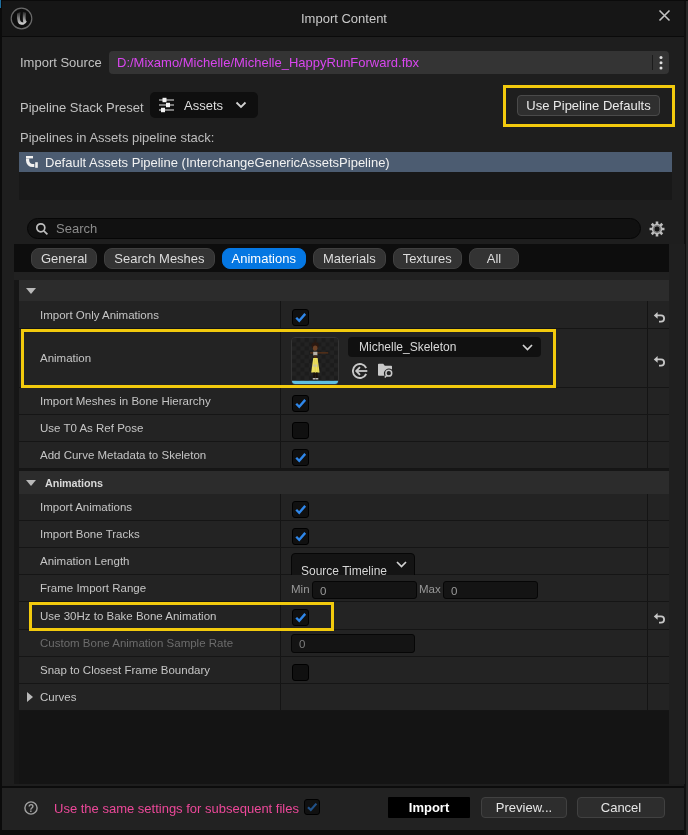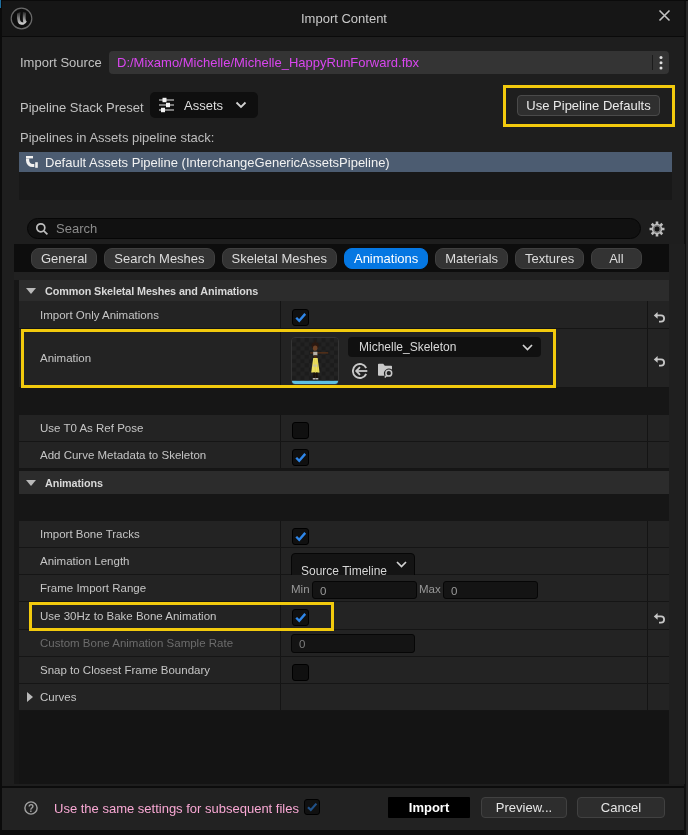--- a/index.html
+++ b/index.html
@@ -108,33 +108,31 @@
   <svg class="abs" style="left:649px; top:221px;" width="16" height="16" viewBox="0 0 16 16">
     <path d="M13.14,6.72 L15.48,6.68 L15.48,9.32 L13.14,9.28 L12.54,10.73 L14.23,12.36 L12.36,14.23 L10.73,12.54 L9.28,13.14 L9.32,15.48 L6.68,15.48 L6.72,13.14 L5.27,12.54 L3.64,14.23 L1.77,12.36 L3.46,10.73 L2.86,9.28 L0.52,9.32 L0.52,6.68 L2.86,6.72 L3.46,5.27 L1.77,3.64 L3.64,1.77 L5.27,3.46 L6.72,2.86 L6.68,0.52 L9.32,0.52 L9.28,2.86 L10.73,3.46 L12.36,1.77 L14.23,3.64 L12.54,5.27 Z" fill="#bdbdbd"></path>
     <circle cx="8" cy="8" r="2.7" fill="#141414"></circle>
     <circle cx="8" cy="8" r="3.6" fill="none" stroke="#141414" stroke-width="0.8" opacity="0.55"></circle>
   </svg>
 
   <div class="abs" style="left:14px; top:244px; width:660px; height:28px; background:#0d0d0d;"></div>
   <div class="abs" style="left:31px; top:248px; height:21px; display:flex; gap:7px;" id="tabs">
     <div class="tab">General</div>
     <div class="tab">Search Meshes</div>
-    <div class="tab">Skeletal Meshes</div>
     <div class="tab sel">Animations</div>
     <div class="tab">Materials</div>
     <div class="tab">Textures</div>
     <div class="tab" style="padding:0 17px;">All</div>
   </div>
 
   <div id="grid" class="abs" style="left:14px; top:272px; width:660px; height:512px; background:#161616;">
     <div class="abs" style="left:0px; top:0px; width:660px; height:8px; background:#212121;"></div>
 
     <div class="cathdr" style="top:8px;">
       <div class="tri-d" style="margin-left:7px;"></div>
-      <span style="margin-left:9px;">Common Skeletal Meshes and Animations</span>
     </div>
 
     <div class="row" style="top:29px; height:28px;">
       <div class="name">Import Only Animations</div>
       <div class="vdiv"></div>
         <div class="rdiv"></div>
       <div class="cbx" style="top:8px;">
           <svg width="15" height="15" viewBox="0 0 14 14">
             <path d="M3,7.2 L5.8,10 L11.4,3.6" fill="none" stroke="#2f87ea" stroke-width="2.2"></path>
           </svg>
@@ -192,20 +190,30 @@
         <path d="M1,1.6 a0.8,0.8 0 0 1 0.8,-0.8 h4.4 l1.6,2 h6.4 a0.8,0.8 0 0 1 0.8,0.8 v3 a5,5 0 0 0 -7.5,6.2 h-5.7 a0.8,0.8 0 0 1 -0.8,-0.8 z" fill="#c9c9c9"></path>
         <circle cx="11.8" cy="10.2" r="2.9" fill="none" stroke="#c9c9c9" stroke-width="1.5"></circle>
         <line x1="9.6" y1="12.6" x2="7.8" y2="14.6" stroke="#c9c9c9" stroke-width="1.5"></line>
       </svg>
       <svg class="abs rsticon" style="left:634px; top:26px;" width="13" height="12" viewBox="0 0 13 12">
           <path d="M3.4,4.4 h4.6 a3.1,3.1 0 0 1 0,6.2 h-2" fill="none" stroke="#c7c7c7" stroke-width="1.8"></path>
           <path d="M4.6,1.1 L0.8,4.4 L4.6,7.7 z" fill="#c7c7c7"></path>
         </svg>
     </div>
 
+    <div class="row" style="top:116px; height:27px;">
+      <div class="name">Import Meshes in Bone Hierarchy</div>
+      <div class="vdiv"></div>
+        <div class="rdiv"></div>
+      <div class="cbx" style="top:7px;">
+          <svg width="15" height="15" viewBox="0 0 14 14">
+            <path d="M3,7.2 L5.8,10 L11.4,3.6" fill="none" stroke="#2f87ea" stroke-width="2.2"></path>
+          </svg>
+        </div>
+    </div>
 
     <div class="row" style="top:143px; height:27px;">
       <div class="name">Use T0 As Ref Pose</div>
       <div class="vdiv"></div>
         <div class="rdiv"></div>
       <div class="cbx" style="top:7px;"></div>
     </div>
 
     <div class="row" style="top:170px; height:27px;">
       <div class="name">Add Curve Metadata to Skeleton</div>
@@ -216,20 +224,30 @@
             <path d="M3,7.2 L5.8,10 L11.4,3.6" fill="none" stroke="#2f87ea" stroke-width="2.2"></path>
           </svg>
         </div>
     </div>
 
     <div class="cathdr" style="top:199px; height:23px;">
       <div class="tri-d" style="margin-left:7px;"></div>
       <span style="margin-left:9px;">Animations</span>
     </div>
 
+    <div class="row" style="top:222px; height:27px;">
+      <div class="name">Import Animations</div>
+      <div class="vdiv"></div>
+        <div class="rdiv"></div>
+      <div class="cbx" style="top:7px;">
+          <svg width="15" height="15" viewBox="0 0 14 14">
+            <path d="M3,7.2 L5.8,10 L11.4,3.6" fill="none" stroke="#2f87ea" stroke-width="2.2"></path>
+          </svg>
+        </div>
+    </div>
 
     <div class="row" style="top:249px; height:27px;">
       <div class="name">Import Bone Tracks</div>
       <div class="vdiv"></div>
         <div class="rdiv"></div>
       <div class="cbx" style="top:7px;">
           <svg width="15" height="15" viewBox="0 0 14 14">
             <path d="M3,7.2 L5.8,10 L11.4,3.6" fill="none" stroke="#2f87ea" stroke-width="2.2"></path>
           </svg>
         </div>
@@ -303,21 +321,21 @@
 
     <div class="abs" style="left:7px; top:57px; width:535px; height:59px; border:3px solid #f2ca0d;"></div>
     <div class="abs" style="left:15px; top:330px; width:305px; height:29px; border:3px solid #f2ca0d;"></div>
   </div>
 
   <div class="abs" style="left:0; top:786px; width:688px; height:44px; background:#222222; border-top:2px solid #0c0c0c;">
     <svg class="abs" style="left:24px; top:13px;" width="14" height="14" viewBox="0 0 14 14">
       <circle cx="7" cy="7" r="6.1" fill="none" stroke="#a2a2a2" stroke-width="1.4"></circle>
       <text x="7" y="10.6" text-anchor="middle" font-size="10" font-weight="bold" font-family="Liberation Sans" fill="#a2a2a2">?</text>
     </svg>
-    <div class="abs" style="left:54px; top:13px; font-size:13px; color:#f9a8d4;">Use the same settings for subsequent files</div>
+    <div class="abs" style="left:54px; top:13px; font-size:13px; color:#ec4899;">Use the same settings for subsequent files</div>
     <div class="abs" style="left:304px; top:11px; width:16px; height:16px; background:#101010; border:1px solid #000; border-radius:3px;">
       <svg width="14" height="14" viewBox="0 0 14 14" style="opacity:.55;">
         <path d="M3,7.2 L5.8,10 L11.4,3.6" fill="none" stroke="#2f87ea" stroke-width="2.2"></path>
       </svg>
     </div>
     <div class="abs btn" style="left:388px; top:9px; width:82px; height:21px; background:#000000; border-radius:1px; display:flex; align-items:center; justify-content:center;">
       <span style="font-size:13px; color:#fff; font-weight:bold;">Import</span>
     </div>
     <div class="abs btn" style="left:481px; top:9px; width:86px; height:21px; background:#2d2d2d; border:1px solid #414141; border-radius:4px; display:flex; align-items:center; justify-content:center;">
       <span style="font-size:13px; color:#e6e6e6;">Preview...</span>

